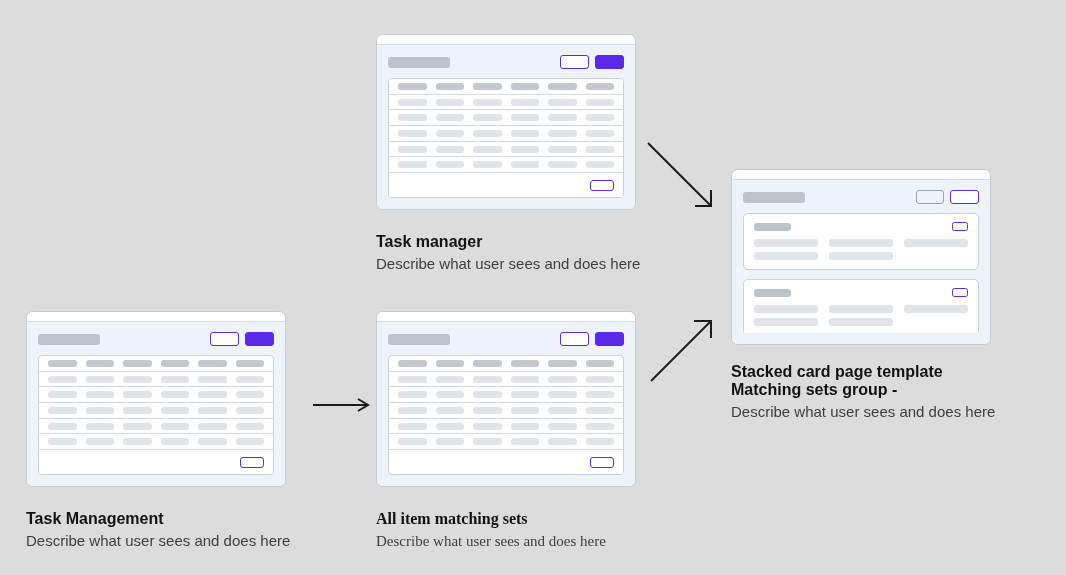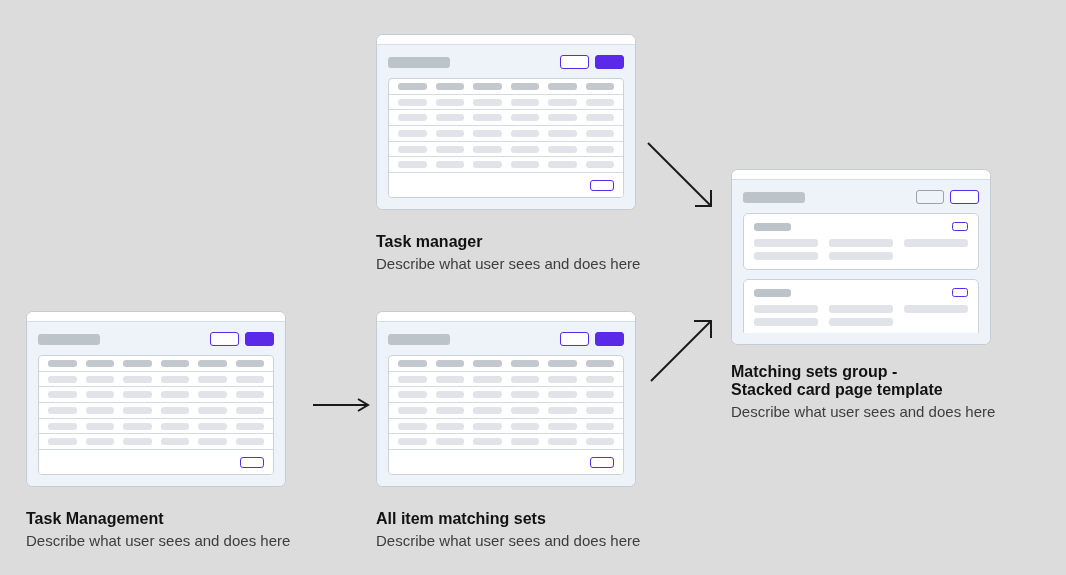--- a/index.html
+++ b/index.html
@@ -380,21 +380,21 @@
           <div class="cell"></div>
           <div class="cell"></div>
         </div>
         <div class="tfoot">
           <div class="pager"></div>
         </div>
       </div>
     </div>
   </div>
 
-  <div class="caption" style="left:376px; top:510px;">
+  <div class="caption" style="left:376px; top:510px;font-family:Liberation Serif, serif;">
     <div class="caption-title">All item matching sets</div>
     <div class="caption-desc">Describe what user sees and does here</div>
   </div>
 
   <div class="frame" style="left:731px; top:169px; width:260px; height:176px;">
     <div class="frame-titlebar"></div>
     <div class="frame-body">
       <div class="card-header">
         <div class="title-block"></div>
         <div class="btn-group">
@@ -436,22 +436,22 @@
             <div class="stack-cell"></div>
             <div class="stack-cell blank"></div>
           </div>
         </div>
 
       </div>
     </div>
   </div>
 
   <div class="caption" style="left:731px; top:363px;">
+    <div class="caption-title">Stacked card page template</div>
     <div class="caption-title">Matching sets group -</div>
-    <div class="caption-title">Stacked card page template</div>
     <div class="caption-desc">Describe what user sees and does here</div>
   </div>
 
   <svg class="arrow" style="left:645px; top:140px;" width="75" height="75" viewBox="0 0 75 75">
     <line x1="3" y1="3" x2="66" y2="66" stroke="#1a1a1a" stroke-width="2"></line>
     <polyline points="66,50 66,66 50,66" fill="none" stroke="#1a1a1a" stroke-width="2"></polyline>
   </svg>
 
   <svg class="arrow" style="left:313px; top:398px;" width="58" height="14" viewBox="0 0 58 14">
     <line x1="0" y1="7" x2="54" y2="7" stroke="#1a1a1a" stroke-width="2"></line>

